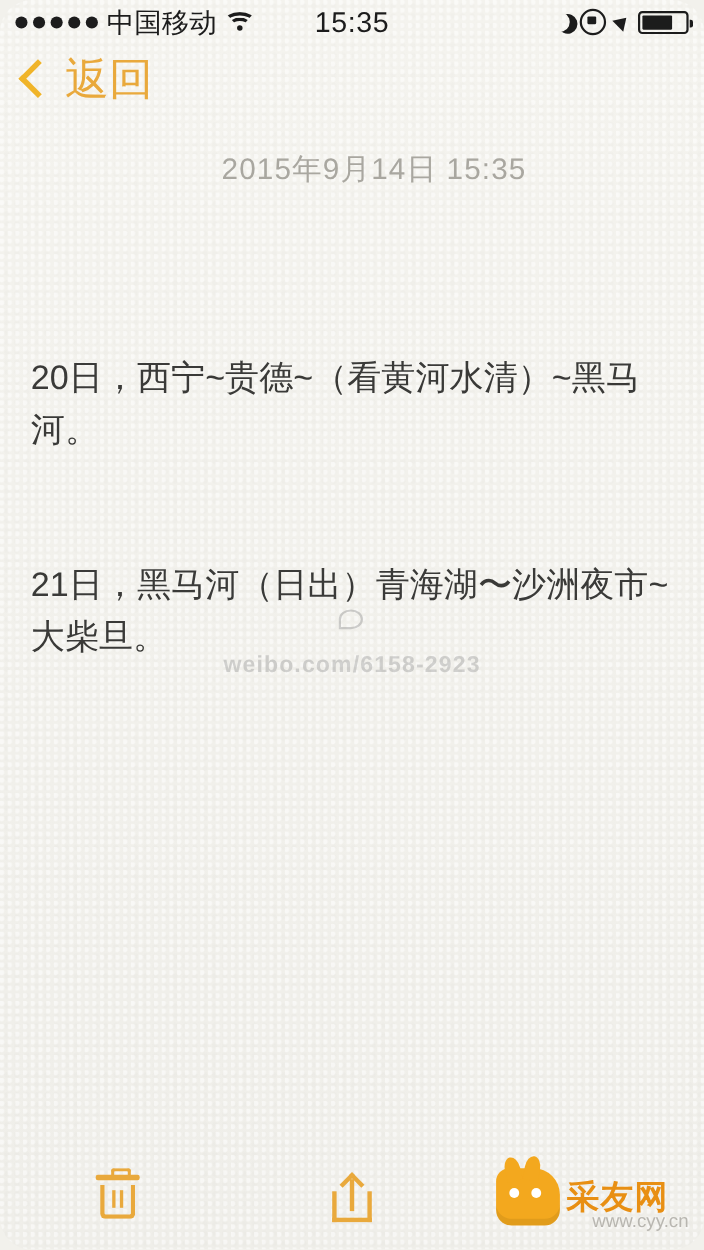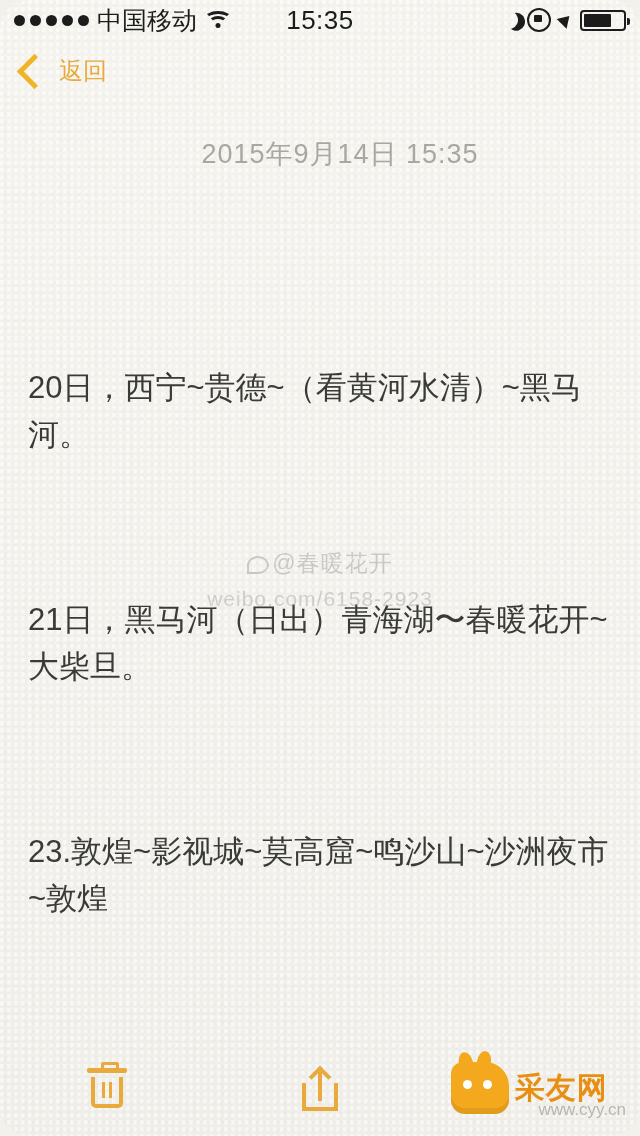--- a/index.html
+++ b/index.html
@@ -164,21 +164,21 @@
   }
   .chevron {
     width: 20px;
     height: 20px;
     border-left: 5px solid #f0b429;
     border-bottom: 5px solid #f0b429;
     transform: rotate(45deg);
     margin-left: 4px;
   }
   .back-label {
-    font-size: 24px;
+    font-size: 40px;
     color: #e9a93c;
     font-weight: 400;
     text-align: right;
   }
 
   
   .timestamp {
     text-align: center;
     color: #a9a7a0;
     font-size: 27px;
@@ -191,39 +191,39 @@
   .note {
     margin: 54px 28px 0 28px;
     font-size: 31px;
     line-height: 47px;
     color: #3a3a38;
     white-space: pre-wrap;
     word-break: break-word;
   }
   .note .line {
     min-height: 1px;
-    margin-top: 44px;
   }
 
   
   .wm-center {
     position: absolute;
     left: 0; right: 0;
     top: 548px;
     text-align: center;
     color: rgba(150,150,150,0.45);
     font-size: 23px;
     pointer-events: none;
     letter-spacing: 1px;
   }
   .wm-center .wm-line2 {
     display: block;
-    margin-top: 8px;
+    margin-top: 18px;
     font-size: 21px;
     color: rgba(150,150,150,0.40);
+    font-weight: bold;
   }
   .wm-weibo-icon {
     display: inline-block;
     width: 22px; height: 18px;
     border-radius: 50% 50% 50% 0;
     border: 2px solid rgba(150,150,150,0.45);
     vertical-align: -3px;
     margin-right: 3px;
     box-sizing: border-box;
   }
@@ -401,30 +401,29 @@
     <div class="back-btn">
       <span class="chevron"></span>
       <span class="back-label">返回</span>
     </div>
   </div>
 
   <div class="timestamp">2015年9月14日 15:35</div>
 
   <div class="note">
     <div class="line">20日，西宁~贵德~（看黄河水清）~黑马河。</div>
-    <div class="line">21日，黑马河（日出）青海湖〜春暖花开~大柴旦。</div>
-    <div class="line">23.敦煌~影视城~莫高窟~鸣沙山~沙洲夜市~敦煌</div>
+    <div class="line">21日，黑马河（日出）青海湖〜沙洲夜市~大柴旦。</div>
     
     
     
     
   </div>
 
   <div class="wm-center">
-    <span class="wm-weibo-icon"></span><span>@春暖花开</span>
+    <span class="wm-weibo-icon"></span>
     <span class="wm-line2">weibo.com/6158-2923</span>
   </div>
   <div class="wm-right">www.cyy.cn</div>
 
   <div class="toolbar">
     <div class="tb-slot">
       <div class="trash">
         <span class="handle"></span>
         <span class="lid"></span>
         <span class="can"></span>

